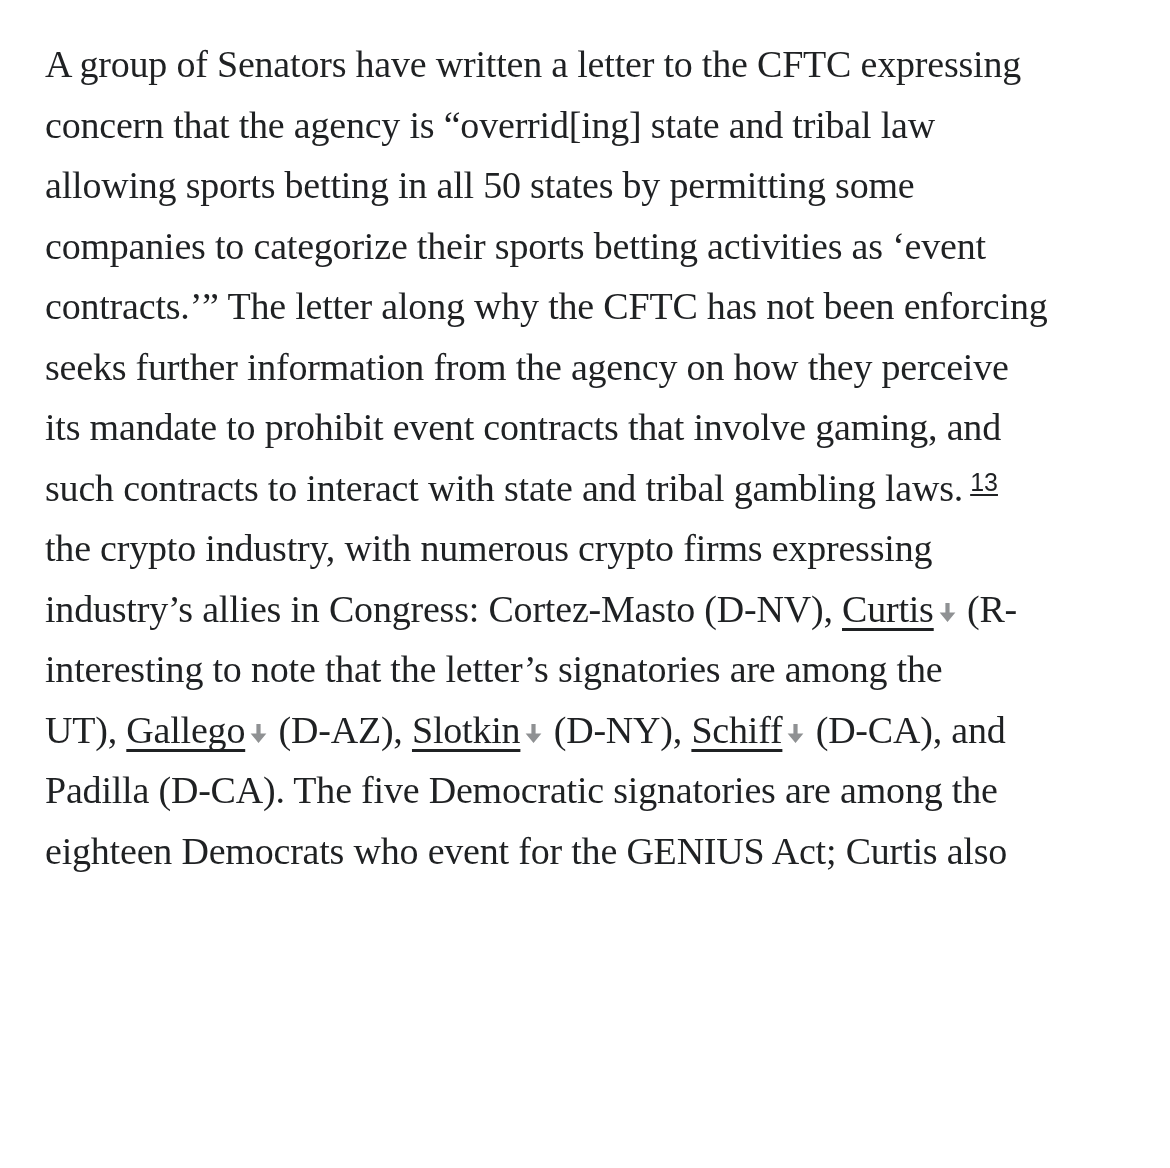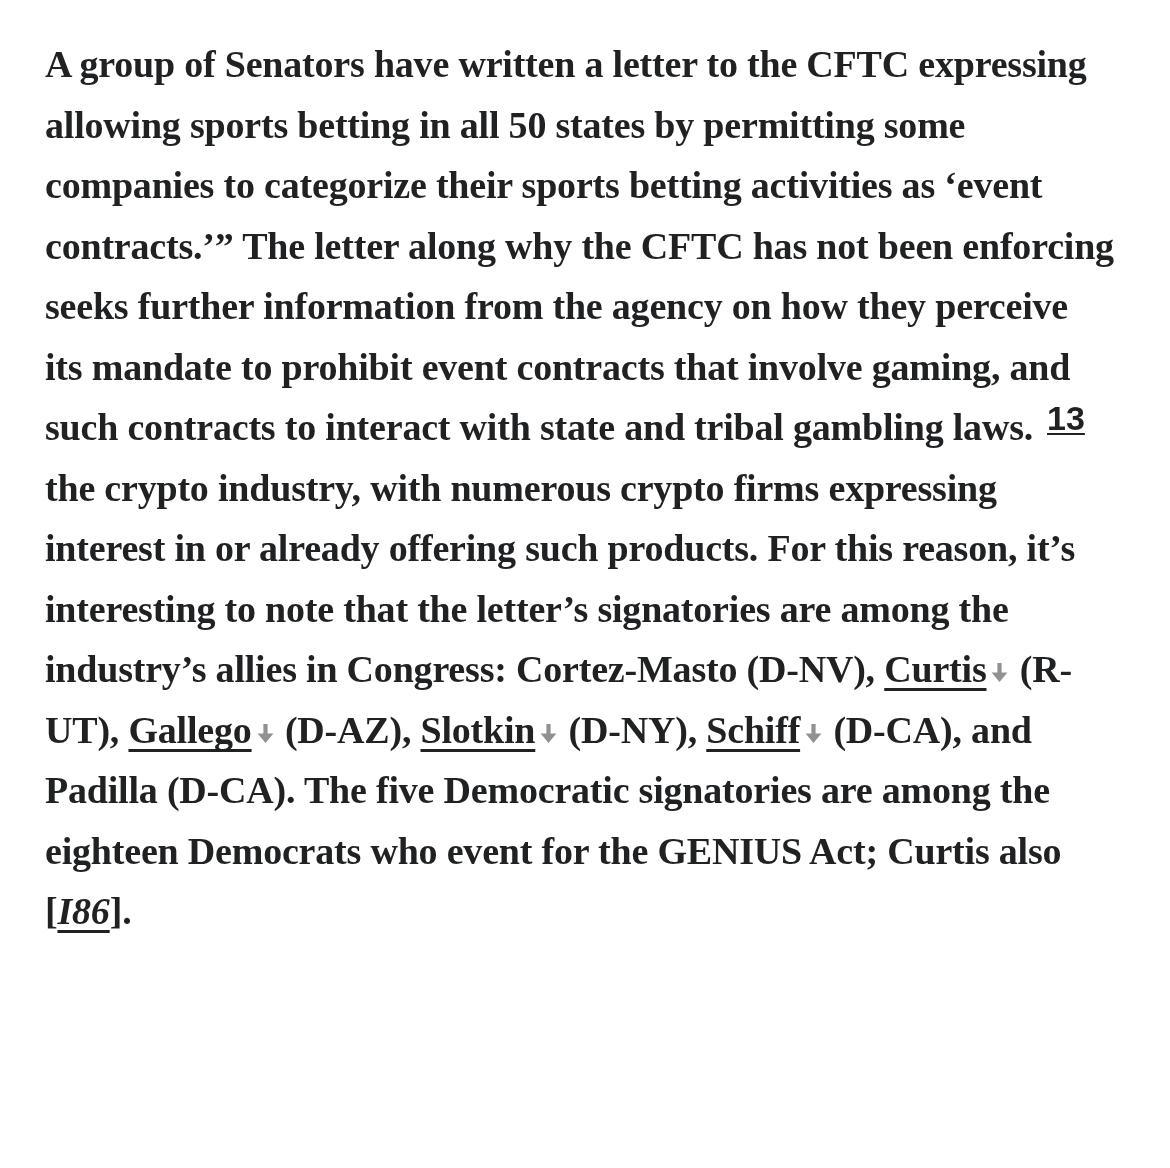--- a/index.html
+++ b/index.html
@@ -16,36 +16,35 @@
     box-sizing: border-box;
     padding: 34px 42px 0 45px;
     font-family: "Liberation Serif", "DejaVu Serif", serif;
     font-size: 38px;
     line-height: 60.5px;
     letter-spacing: -0.2px;
     color: #1f2123;
   }
   .line {
     white-space: nowrap;
-    font-weight: bold;
   }
   .article a {
     color: inherit;
     cursor: pointer;
     text-decoration: underline;
     text-decoration-thickness: 2.6px;
     text-underline-offset: 6px;
     text-decoration-skip-ink: none;
   }
   a.footnote-link {
     font-family: "Liberation Sans", "DejaVu Sans", sans-serif;
-    font-size: 34px;
+    font-size: 25px;
     letter-spacing: 0;
     vertical-align: 10px;
-    margin-left: 14px;
+    margin-left: 7px;
     line-height: 0;
     text-decoration-thickness: 2.4px;
     text-underline-offset: 3px;
   }
   a.citation-link {
     font-style: italic;
   }
   .arrow-icon {
     display: inline-block;
     width: 21px;
@@ -55,35 +54,34 @@
   }
   .arrow-icon path {
     fill: #8f9193;
   }
 </style>
 </head>
 <body>
 
 <div class="article" style="color: rgb(31, 33, 35);">
     <div class="line"><span>A group of Senators have written a letter to the CFTC expressing</span></div>
+    <div class="line"><span>concern that the agency is “overrid[ing] state and tribal law</span></div>
     <div class="line"><span>allowing sports betting in all 50 states by permitting some</span></div>
     <div class="line"><span>companies to categorize their sports betting activities as ‘event</span></div>
     <div class="line"><span>contracts.’” The letter along why the CFTC has not been enforcing</span></div>
     <div class="line"><span>seeks further information from the agency on how they perceive</span></div>
     <div class="line"><span>its mandate to prohibit event contracts that involve gaming, and</span></div>
     <div class="line"><span>such contracts to interact with state and tribal gambling laws.</span><a class="footnote-link">13</a></div>
     <div class="line"><span>the crypto industry, with numerous crypto firms expressing</span></div>
-    <div class="line"><span>interest in or already offering such products. For this reason, it’s</span></div>
-    <div class="line"><span>interesting to note that the letter’s signatories are among the</span></div>
     <div class="line"><span>industry’s allies in Congress: Cortez-Masto (D-NV), </span><a class="profile-link"><span>Curtis</span><svg viewBox="0 0 20 20" class="arrow-icon">
           <path d="M8 1 H12 V10 H17.5 L10 19 L2.5 10 H8 Z"></path>
         </svg></a><span> (R-</span></div>
+    <div class="line"><span>interesting to note that the letter’s signatories are among the</span></div>
     <div class="line"><span>UT), </span><a class="profile-link"><span>Gallego</span><svg viewBox="0 0 20 20" class="arrow-icon">
           <path d="M8 1 H12 V10 H17.5 L10 19 L2.5 10 H8 Z"></path>
         </svg></a><span> (D-AZ), </span><a class="profile-link"><span>Slotkin</span><svg viewBox="0 0 20 20" class="arrow-icon">
           <path d="M8 1 H12 V10 H17.5 L10 19 L2.5 10 H8 Z"></path>
         </svg></a><span> (D-NY), </span><a class="profile-link"><span>Schiff</span><svg viewBox="0 0 20 20" class="arrow-icon">
           <path d="M8 1 H12 V10 H17.5 L10 19 L2.5 10 H8 Z"></path>
         </svg></a><span> (D-CA), and</span></div>
     <div class="line"><span>Padilla (D-CA). The five Democratic signatories are among the</span></div>
     <div class="line"><span>eighteen Democrats who event for the GENIUS Act; Curtis also</span></div>
-    <div class="line"><span>[</span><a class="citation-link">I86</a><span>].</span></div>
   </div>
 
 </body></html>

